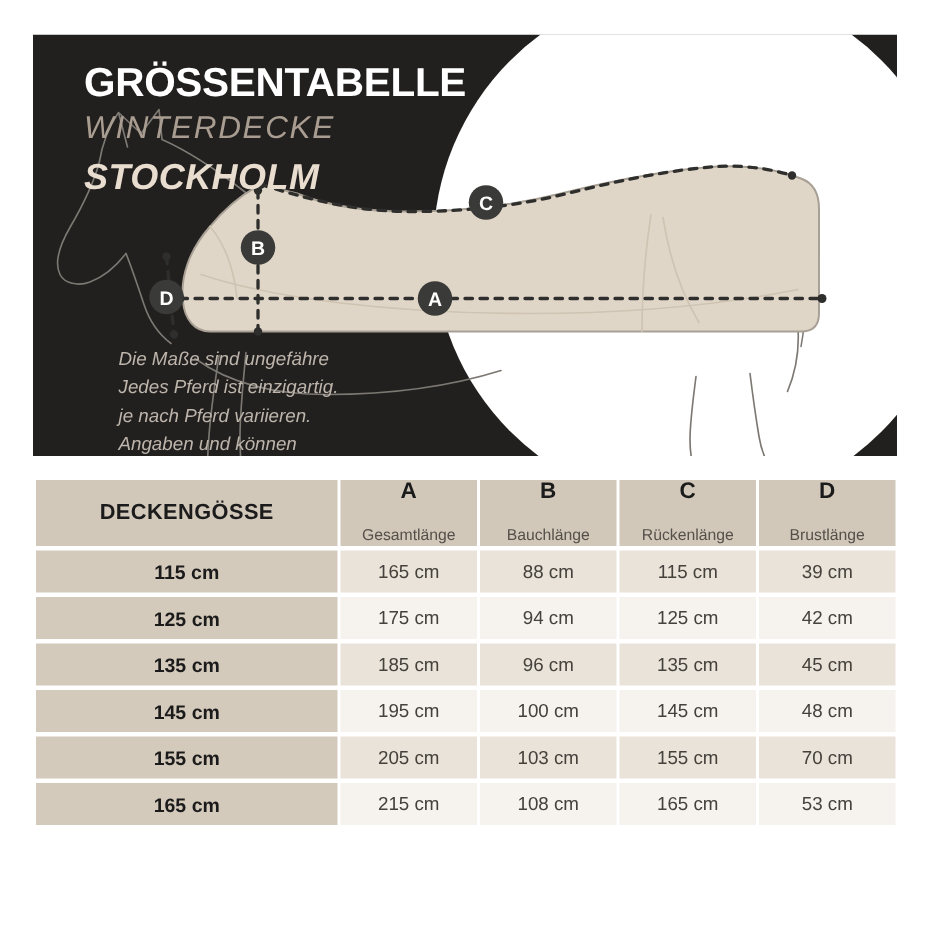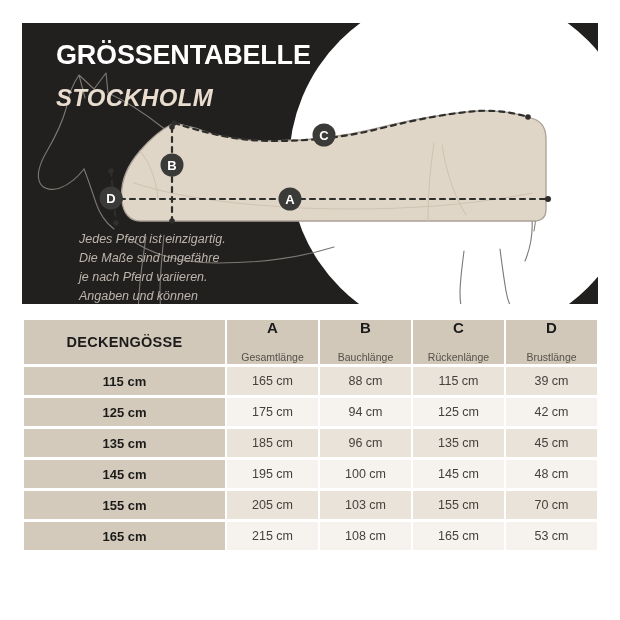--- a/index.html
+++ b/index.html
@@ -76,21 +76,21 @@
     margin-top: 4px;
     white-space: nowrap;
   }
   .title-model {
     color: #e8ddcf;
     font-size: 24px;
     font-weight: bold;
     font-style: italic;
     letter-spacing: 0.3px;
     line-height: 1.15;
-    margin-top: 15px;
+    margin-top: 5px;
     white-space: nowrap;
   }
 
   .hero-note {
     position: absolute;
     left: 57px;
     top: 207px;
     z-index: 3;
     color: #bdb5ab;
     font-size: 12.5px;
@@ -186,26 +186,27 @@
 <body>
 
 <div id="page">
 
   <div class="hero">
     <div class="hero-black"></div>
     <div class="hero-circle"></div>
 
     <div class="hero-text">
       <div class="title-main">GRÖSSENTABELLE</div>
+      <div class="title-sub">WINTERDECKE</div>
       <div class="title-model">STOCKHOLM</div>
     </div>
 
     <div class="hero-note">
+      <div>Die Maße sind ungefähre</div>
       <div>Jedes Pferd ist einzigartig.</div>
-      <div>Die Maße sind ungefähre</div>
       <div>je nach Pferd variieren.</div>
       <div>Angaben und können</div>
     </div>
 
     <svg class="illo" viewBox="0 0 576 281">
 
       <g fill="none" stroke="#7c7872" stroke-width="1.1" stroke-linejoin="round" stroke-linecap="round">
 
         <path d="M63,75 L57,52 L72,66 M72,66 L84,50 L86,70
                  M57,52 C50,62 46,74 44,86

